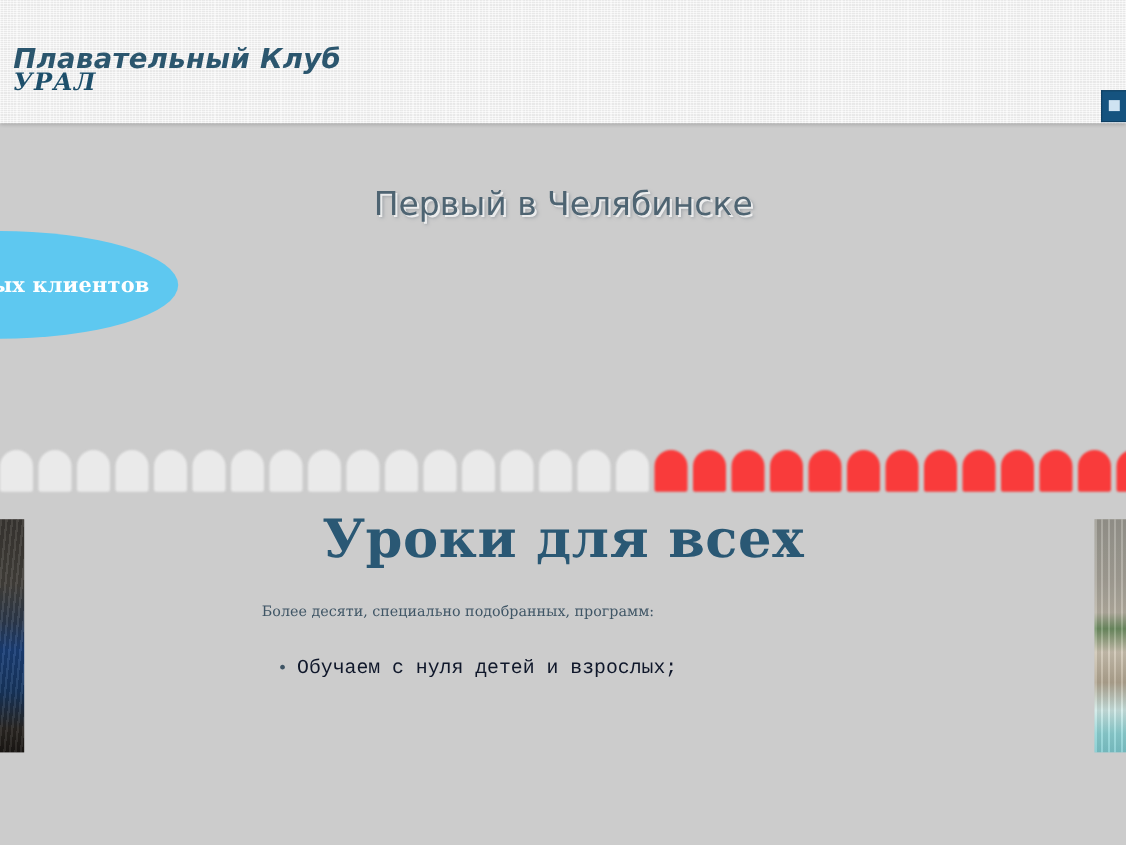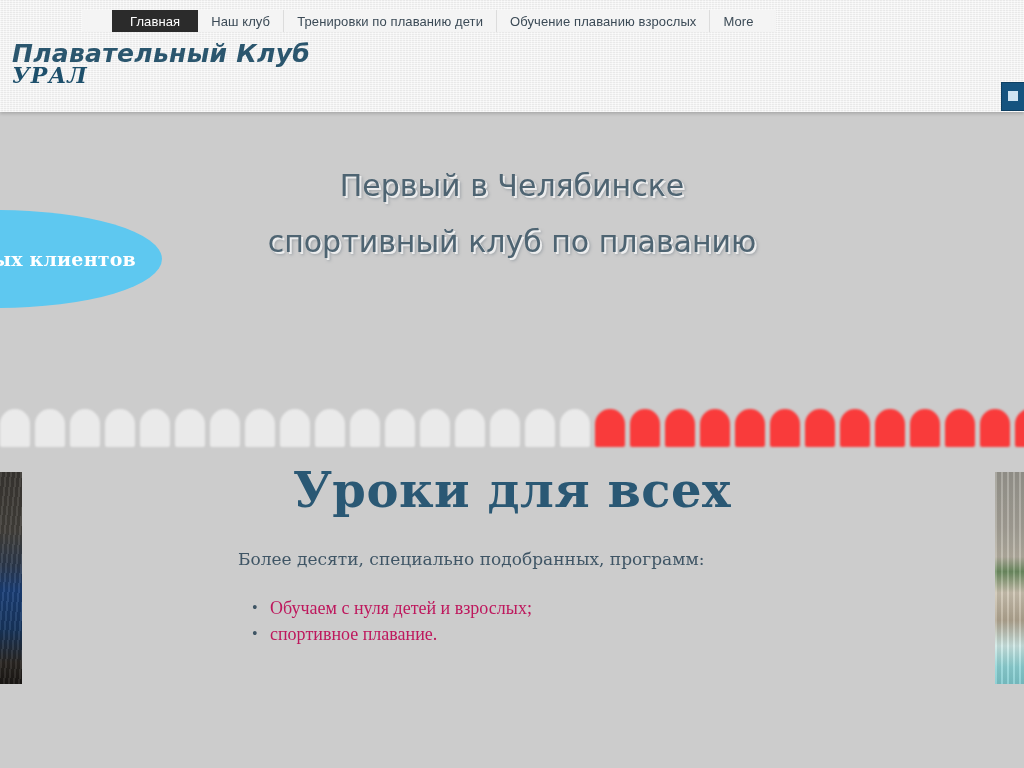--- a/index.html
+++ b/index.html
@@ -136,72 +136,53 @@
   
   #lessons-title{
     position:absolute;left:0;top:462px;width:1024px;text-align:center;
     font-family:"DejaVu Serif", serif;
     font-weight:bold;font-size:48px;color:#2a5874;
     letter-spacing:.5px;z-index:8;
   }
   #lead{
     position:absolute;left:238px;top:549px;
     font-family:"DejaVu Serif", serif;
-    font-size:17px;color:#3f5565;z-index:8;white-space:nowrap;
+    font-size:13px;color:#3f5565;z-index:8;white-space:nowrap;
   }
   #bullets{
     position:absolute;left:240px;top:596px;width:590px;
     margin:0;padding:0 0 0 30px;list-style:none;z-index:8;
   }
   #bullets li{
     position:relative;
-    font-family:Liberation Serif, serif;
-    font-size:18px;line-height:24px;color:#be185d;
+    font-family:Liberation Mono, monospace;
+    font-size:18px;line-height:24px;color:#0f172a;
     margin-bottom:2px;
   }
   #bullets li::before{
     content:"\2022";position:absolute;left:-18px;top:0;
     font-size:16px;color:#3f5565;
   }
 </style>
 </head>
 <body>
 
 <div id="header">
 
-  <div id="nav">
-    <div class="nav-pad-left"></div>
-    <div class="nav-item active">
-      <span>Главная</span>
-    </div>
-    <div class="nav-item">
-      <span>Наш клуб</span>
-    </div>
-    <div class="nav-item">
-      <span>Тренировки по плаванию дети</span>
-    </div>
-    <div class="nav-item">
-      <span>Обучение плаванию взрослых</span>
-    </div>
-    <div class="nav-item">
-      <span>More</span>
-    </div>
-  </div>
 
   <div id="logo">
     <div id="logo-line1">Плавательный Клуб</div>
     <div id="logo-line2">УРАЛ</div>
   </div>
 
   <div id="corner-badge"></div>
 </div>
 
 <div id="hero">
   <span class="l1">Первый в Челябинске</span>
-  <span class="l2">спортивный клуб по плаванию</span>
 </div>
 
 <div id="ellipse">
   <span id="ellipse-text">ных клиентов</span>
 </div>
 
 <div id="caps">
     <div class="cap white"></div>
     <div class="cap white"></div>
     <div class="cap white"></div>
@@ -234,14 +215,13 @@
     <div class="cap red"></div>
   </div>
 
 <div class="side-photo" id="photo-left"></div>
 <div class="side-photo" id="photo-right"></div>
 
 <div id="lessons-title">Уроки для всех</div>
 <div id="lead">Более десяти,  специально подобранных, программ:</div>
 <ul id="bullets">
   <li>Обучаем с нуля детей и взрослых;</li>
-  <li>спортивное плавание.</li>
 </ul>
 
 </body></html>

